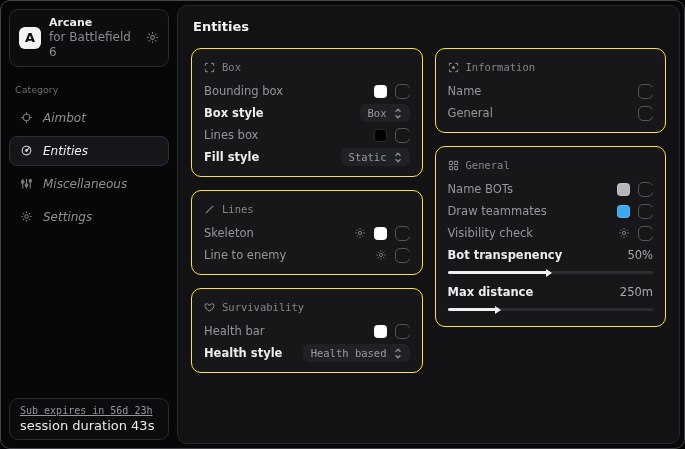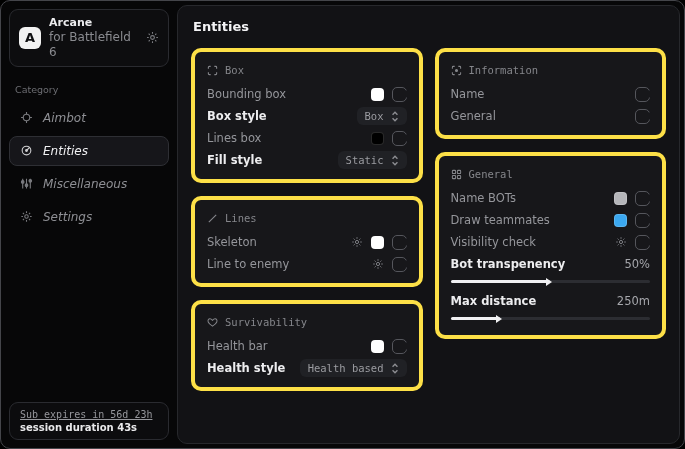--- a/index.html
+++ b/index.html
@@ -36,34 +36,34 @@
     border:1px solid transparent; color:#8e8f94; font-size:12px; cursor:pointer;font-style:italic;
   }
   .nav-item.active { background:#16161a; border-color:#2e2f34; color:#f0f0f2; }
   .nav-icon { display:flex; width:13px; justify-content:center; color:inherit; opacity:.85; }
 
   .footer-card {
     margin-top:auto; border:1px solid #2a2b30; border-radius:9px;
     padding:6px 10px; background:#0c0c0e;
   }
   .footer-line1 { font-family:"DejaVu Sans Mono", monospace; font-size:10px; color:#96979c; white-space:nowrap;text-decoration:underline; }
-  .footer-line2 { font-size:10px; font-weight:bold; color:#e9e9eb; margin-top:2px; }
+  .footer-line2 { font-size:13px; font-weight:normal; color:#e9e9eb; margin-top:2px; }
 
   
   .main {
     flex:1; margin:4px 4px 4px 0;
     border:1px solid #27282c; border-radius:10px; background:#121215;
     padding:10px 13px; display:flex; flex-direction:column;
   }
   .main-title { font-size:13px; font-weight:bold; color:#f3f3f5; margin:3px 2px 14px; }
   .columns { display:flex; gap:12px; align-items:flex-start; }
   .col { flex:1; display:flex; flex-direction:column; gap:13px; min-width:0; }
 
   .card {
-    background:#17171a; border:4px solid #fde047; border-radius:10px;
+    background:#17171a; border:1px solid #fde047; border-radius:10px;
     padding:9px 12px 8px;
   }
   .card-header {
     display:flex; align-items:center; gap:7px;
     font-family:"DejaVu Sans Mono", monospace; font-size:10.5px; color:#85868b;
     margin:3px 0 7px;
   }
   .card-icon { display:flex; color:#85868b; }
 
   .row { display:flex; align-items:center; min-height:22px; font-size:11.5px; }

